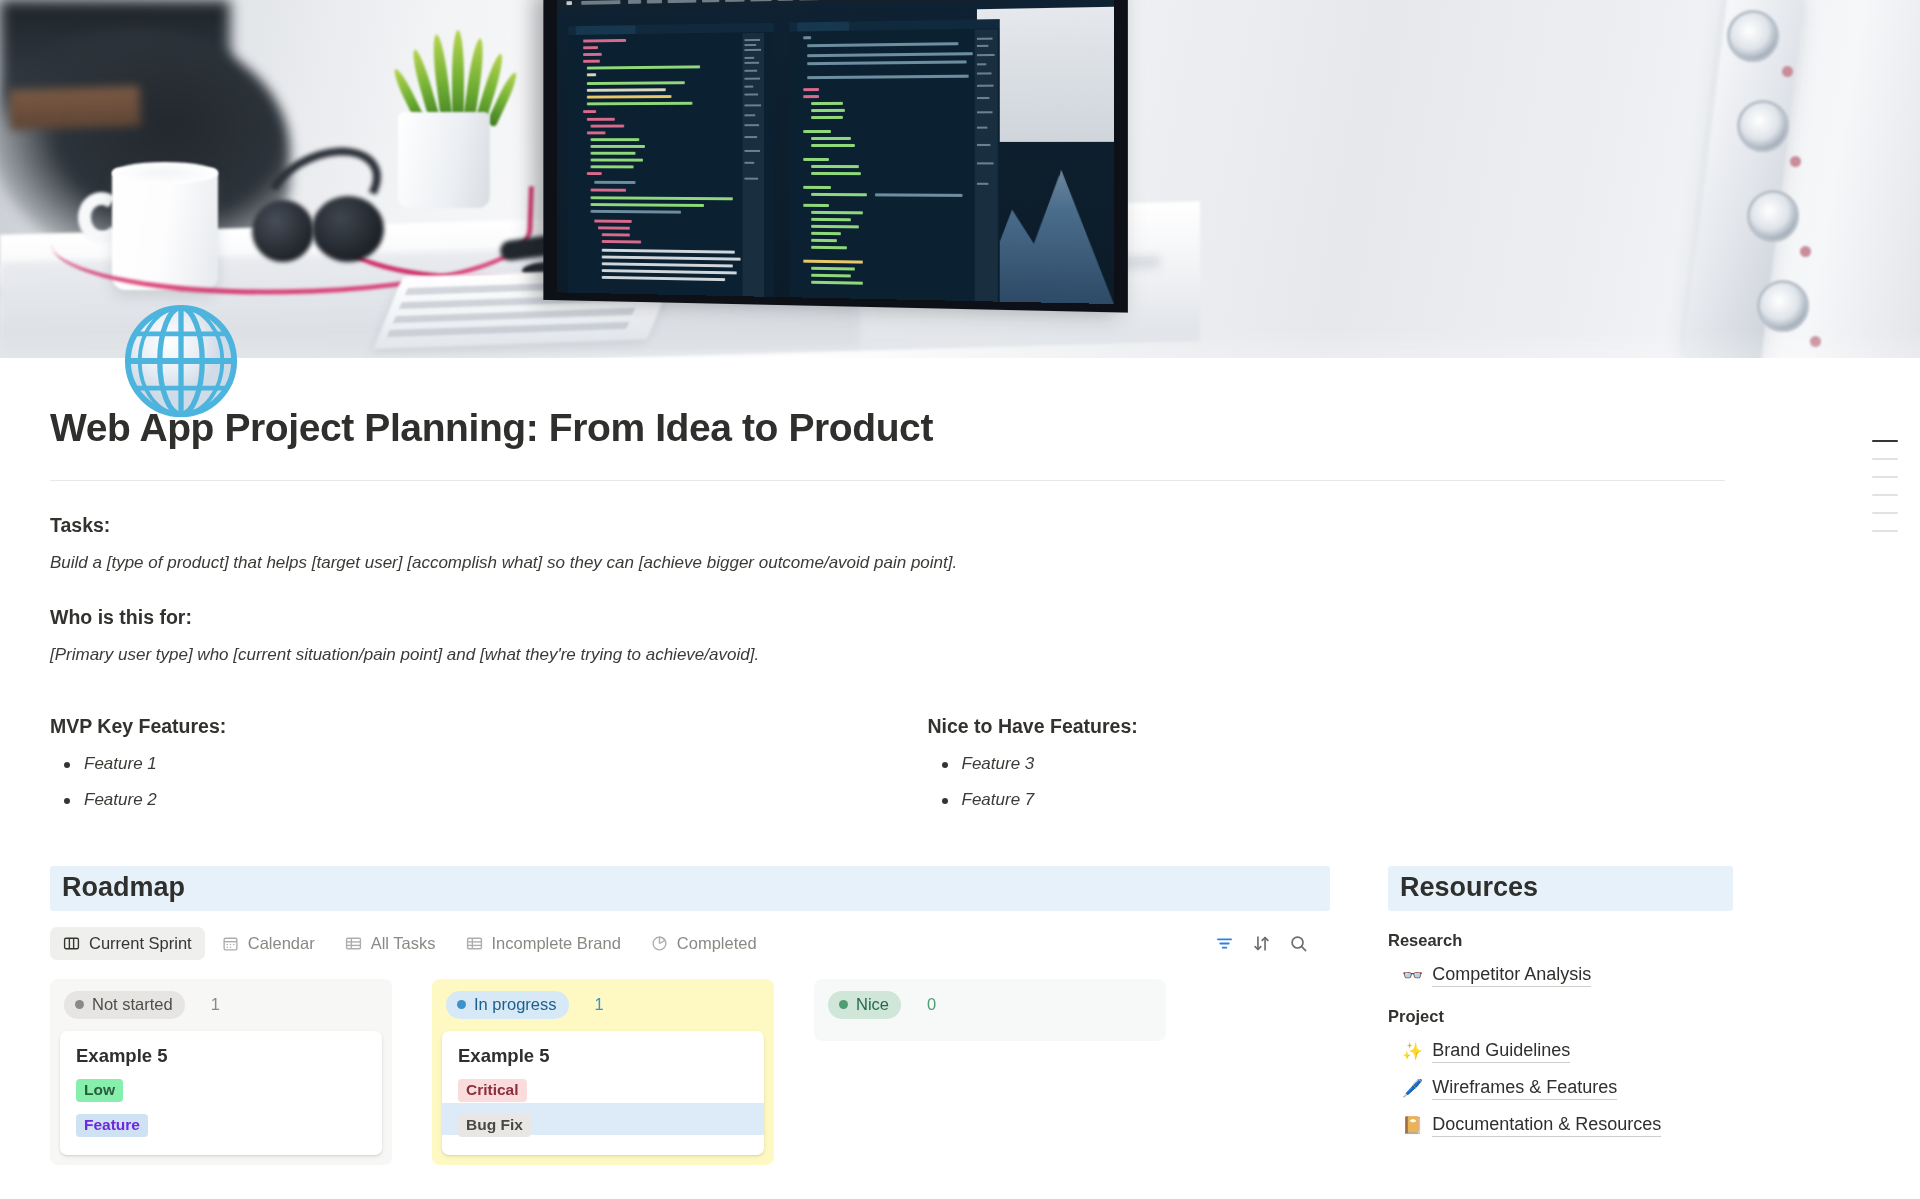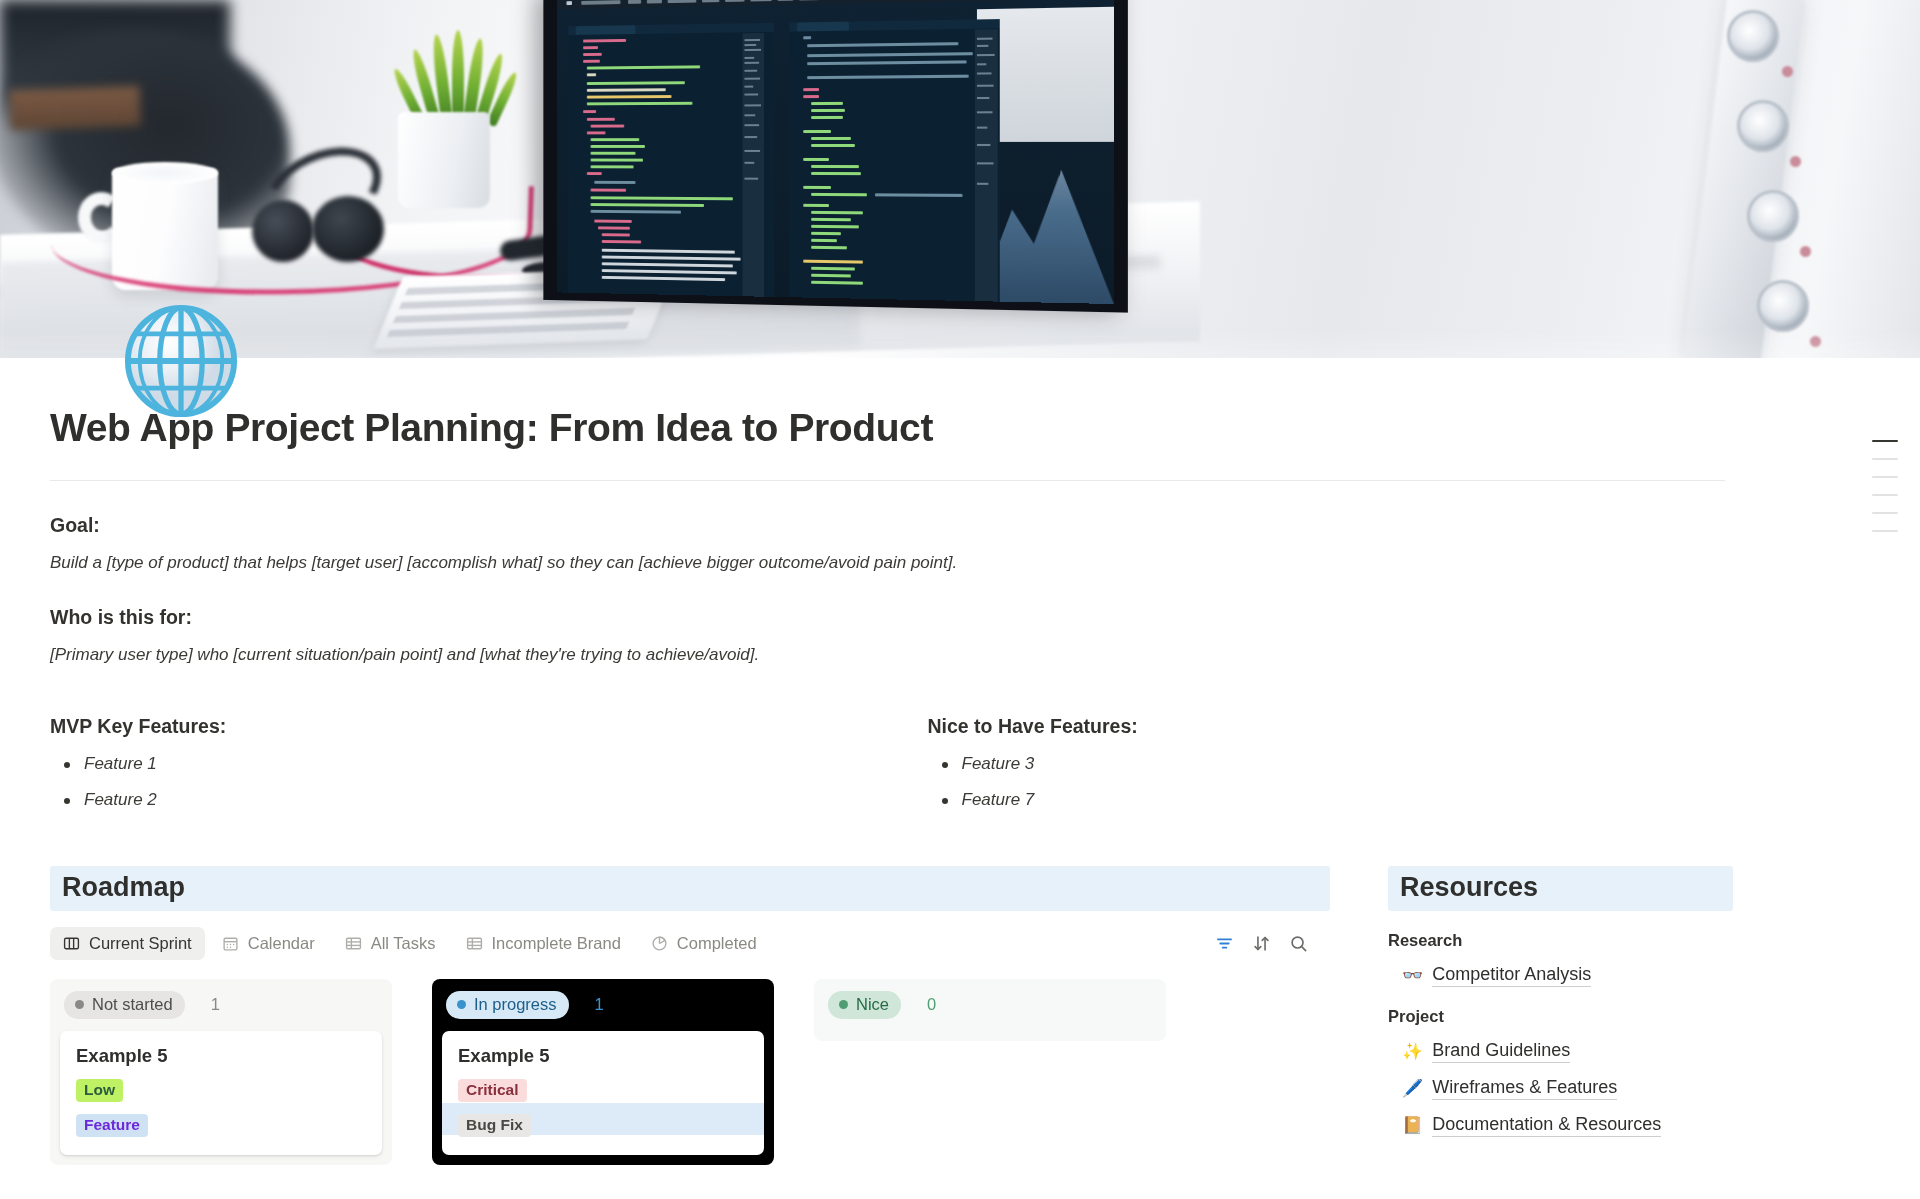--- a/index.html
+++ b/index.html
@@ -356,21 +356,21 @@
     width: 1280px;
   }
   .board-col { width: 342px; }
   .board-col.col-done { width: 352px; }
   .col-body {
     border-radius: 8px;
     padding: 10px 10px 10px 10px;
     min-height: 140px;
   }
   .col-body.notstarted { background: #f7f7f6; }
-  .col-body.inprogress { background: #000000; }
+  .col-body.inprogress { background: #fef9c3; }
   .col-body.done { background: #f7f9f8; }
   .col-header { display: flex; align-items: center; gap: 26px; padding: 2px 4px 12px 4px; }
   .chip {
     display: inline-flex; align-items: center; gap: 8px;
     padding: 4px 12px 5px 11px;
     border-radius: 14px;
     font-size: 16.5px;
     font-weight: 500;
   }
   .chip .dot { width: 9px; height: 9px; border-radius: 50%; display: inline-block; }
@@ -393,21 +393,21 @@
     font-weight: bold;
   }
   .card .card-title { font-size: 18.5px; color: #2f2f2d; }
   .tag {
     display: inline-block;
     padding: 2px 8px 3px 8px;
     border-radius: 4px;
     font-size: 15.5px;
     margin-top: 12px;
   }
-  .tag.low { background: #bef264; color: #2b5c3c; }
+  .tag.low { background: #86efac; color: #2b5c3c; }
   .tag.feature { background: #cfe2f4; color: #6d28d9; }
   .tag.critical { background: #fadcdc; color: #8a2f3c; }
   .tag.bugfix { background: #e8e7e5; color: #4a4842; }
   .hover-band {
     position: absolute; left: 0; right: 0;
     background: #ddeaf7;
     height: 32px;
   }
 
   
@@ -646,21 +646,21 @@
   <i class="b"></i>
   <i class="b"></i>
 </div>
 
 <div class="content">
   <div class="col-main">
 
     <h1 class="page-title">Web App Project Planning: From Idea to Product</h1>
     <div class="title-rule"></div>
 
-    <div class="h-sub">Goal:</div>
+    <div class="h-sub">Tasks:</div>
     <div class="p-italic">Build a [type of product] that helps [target user] [accomplish what] so they can [achieve bigger outcome/avoid pain point].</div>
 
     <div class="h-sub">Who is this for:</div>
     <div class="p-italic">[Primary user type] who [current situation/pain point] and [what they're trying to achieve/avoid].</div>
 
     <div class="two-col">
       <div>
         <div class="h-sub">MVP Key Features:</div>
         <ul class="feat">
           <li>Feature 1</li>

